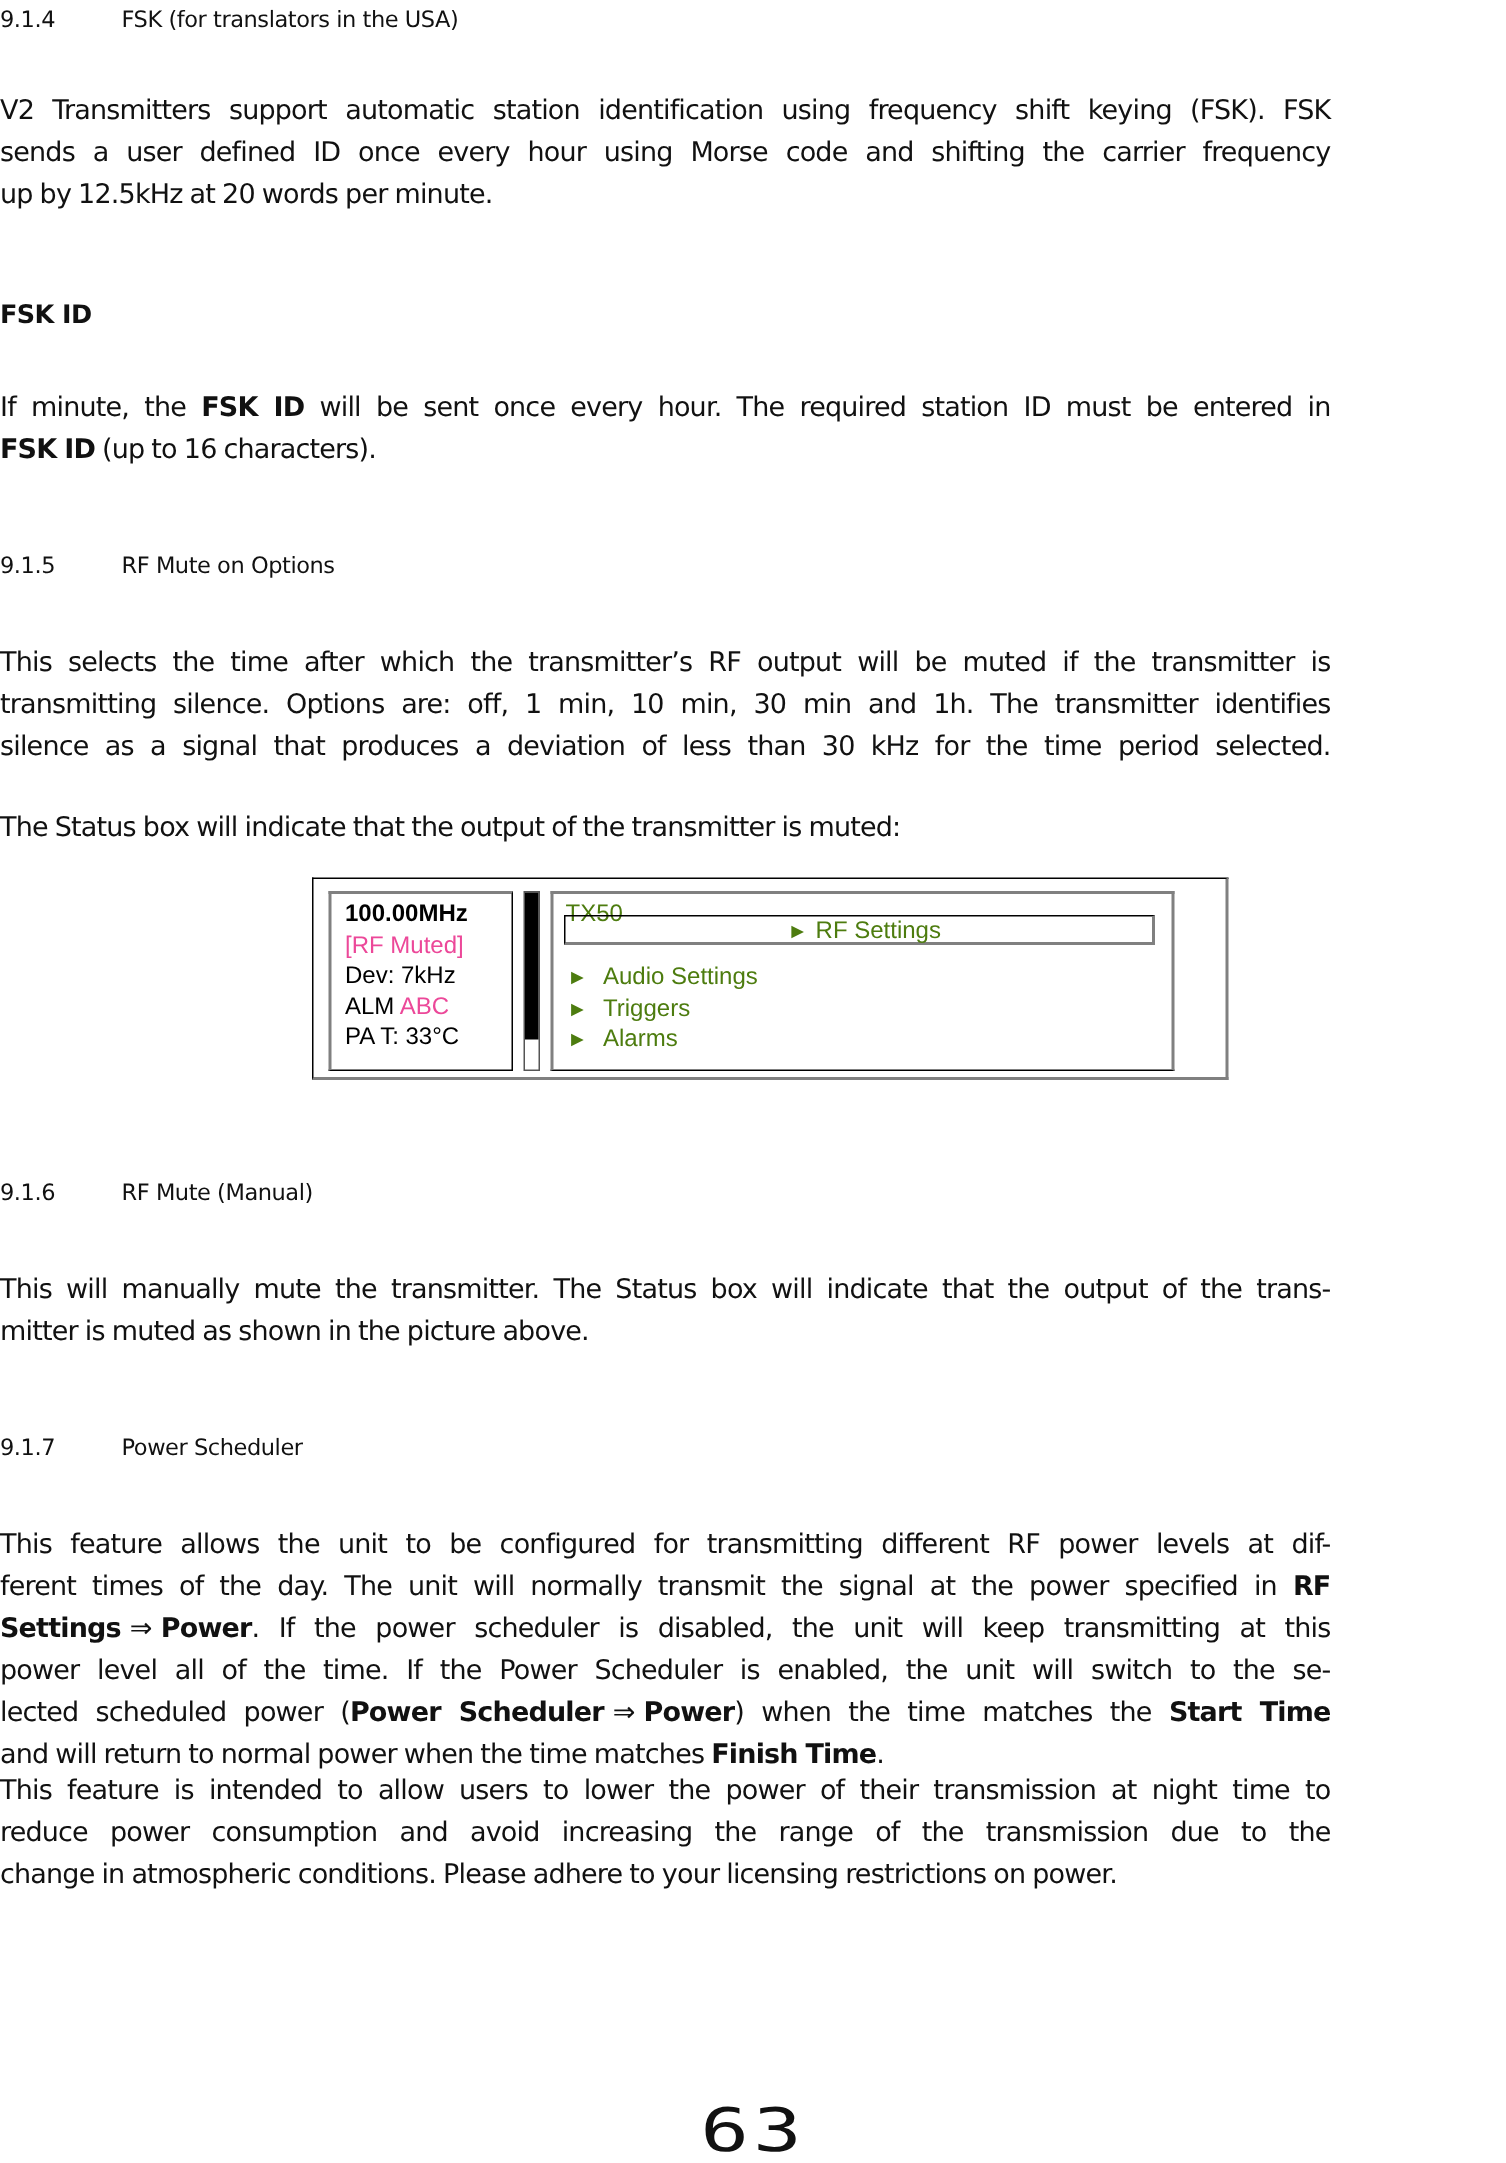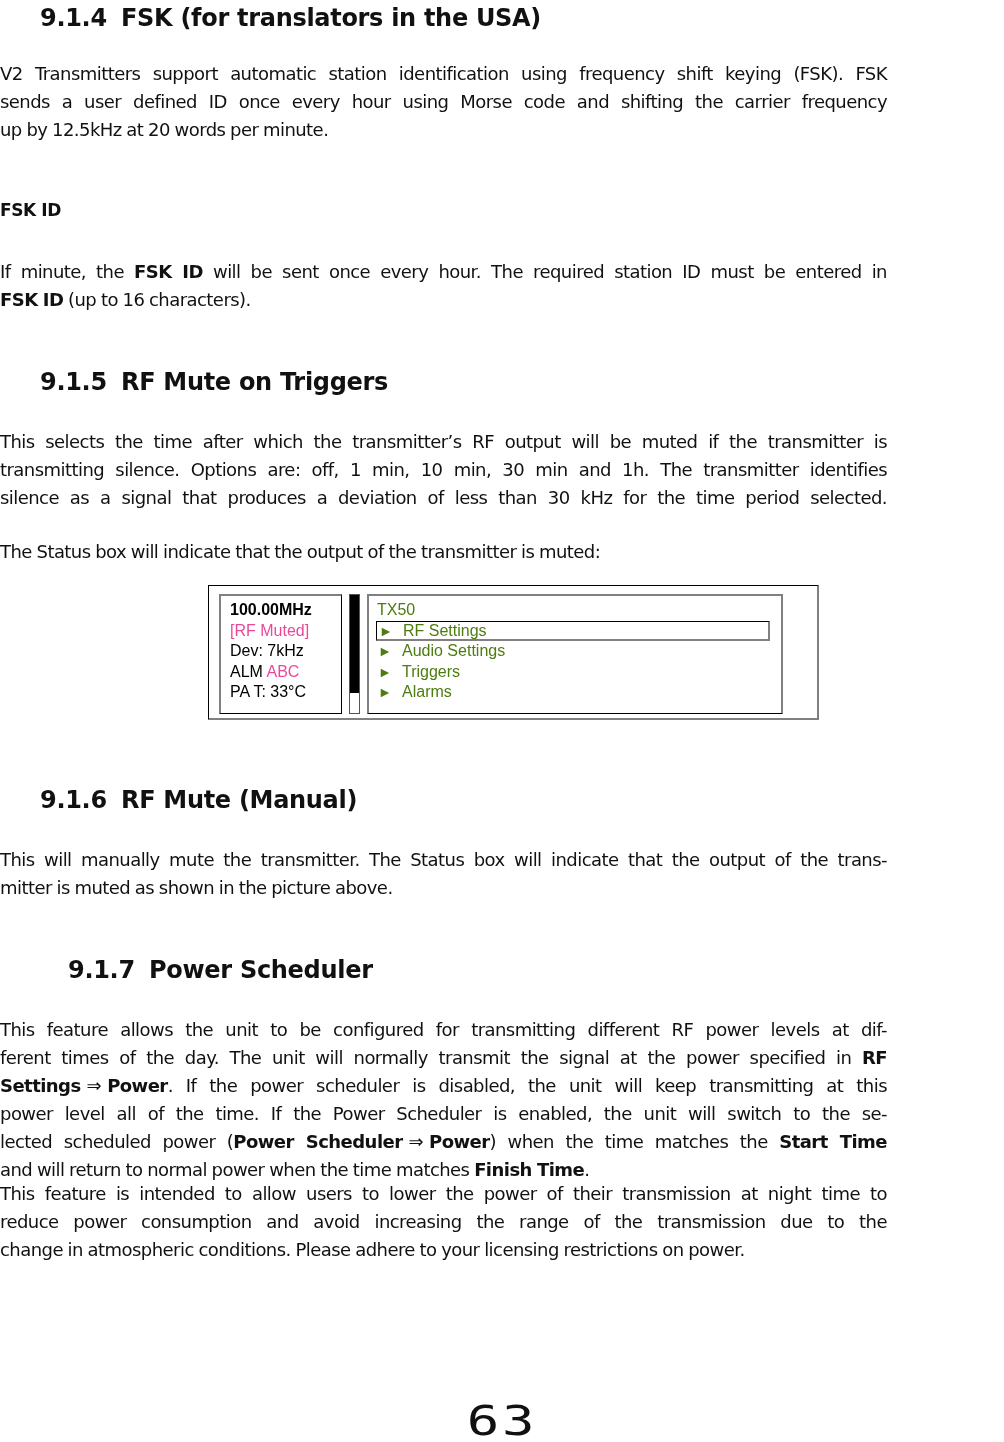--- a/index.html
+++ b/index.html
@@ -18,26 +18,25 @@
     .page {
       position: absolute;
       left: 0;
       top: 0;
       width: 1004px;
     }
     .heading {
       position: absolute;
       left: 0;
       font-family: "DejaVu Sans", sans-serif;
-      font-weight: bold;
-      font-size: 24px;
+      font-weight: normal;
+      font-size: 15px;
       letter-spacing: -0.3px;
       white-space: nowrap;
       color: #111;
-      margin-left: 40px;
     }
     .heading .num {
       display: inline-block;
       width: 81px;
     }
     .subheading {
       position: absolute;
       left: 0;
       font-family: "DejaVu Sans", sans-serif;
       font-weight: bold;
@@ -196,21 +195,21 @@
   </div>
 
   <div class="subheading" style="top:200px;">FSK ID</div>
 
   <div class="para" style="top:258px;">
     <span class="line"><span>If minute, the </span><b>FSK ID</b><span> will be sent once every hour. The required station ID must be entered in</span></span>
     <span class="line last"><b>FSK ID</b><span> (up to 16 characters).</span></span>
   </div>
 
   <div class="heading" style="top:368px;">
-    <span class="num">9.1.5</span><span>RF Mute on Triggers</span>
+    <span class="num">9.1.5</span><span>RF Mute on Options</span>
   </div>
 
   <div class="para" style="top:428px;">
     <span class="line">This selects the time after which the transmitter’s RF output will be muted if the transmitter is</span>
     <span class="line">transmitting silence.  Options are:  off, 1 min, 10 min, 30 min and 1h.  The transmitter identifies</span>
     <span class="line">silence as a signal that produces a deviation of less than 30 kHz for the time period selected.</span>
   </div>
 
   <div class="para" style="top:538px;">
     <span class="line last">The Status box will indicate that the output of the transmitter is muted:</span>
@@ -224,21 +223,21 @@
       <div><span>ALM</span> <span class="grey">ABC</span></div>
       <div>PA T: 33°C</div>
     </div>
 
     <div class="level-bar">
       <div class="fill"></div>
     </div>
 
     <div class="menu-panel">
       <div class="menu-title">TX50</div>
-      <div class="menu-item selected" style="top:25px;">
+      <div class="menu-item selected" style="top:14px;text-align:center;">
         <span class="tri">►</span><span>RF Settings</span>
       </div>
       <div class="menu-item" style="top:46px;">
         <span class="tri">►</span><span>Audio Settings</span>
       </div>
       <div class="menu-item" style="top:66.5px;">
         <span class="tri">►</span><span>Triggers</span>
       </div>
       <div class="menu-item" style="top:87px;">
         <span class="tri">►</span><span>Alarms</span>
@@ -248,21 +247,21 @@
 
   <div class="heading" style="top:786px;">
     <span class="num">9.1.6</span><span>RF Mute (Manual)</span>
   </div>
 
   <div class="para" style="top:846px;">
     <span class="line">This will manually mute the transmitter.  The Status box will indicate that the output of the trans-</span>
     <span class="line last">mitter is muted as shown in the picture above.</span>
   </div>
 
-  <div class="heading" style="top:956px;padding-left:28px;">
+  <div class="heading" style="top:956px;">
     <span class="num">9.1.7</span><span>Power Scheduler</span>
   </div>
 
   <div class="para" style="top:1016px;">
     <span class="line">This feature allows the unit to be configured for transmitting different RF power levels at dif-</span>
     <span class="line"><span>ferent times of the day.  The unit will normally transmit the signal at the power specified in </span><b>RF</b></span>
     <span class="line"><b>Settings</b><span class="arrow">⇒</span><b>Power</b><span>.  If the power scheduler is disabled, the unit will keep transmitting at this</span></span>
     <span class="line">power level all of the time.  If the Power Scheduler is enabled, the unit will switch to the se-</span>
     <span class="line"><span>lected scheduled power (</span><b>Power Scheduler</b><span class="arrow">⇒</span><b>Power</b><span>) when the time matches the </span><b>Start Time</b></span>
     <span class="line last"><span>and will return to normal power when the time matches </span><b>Finish Time</b><span>.</span></span>

